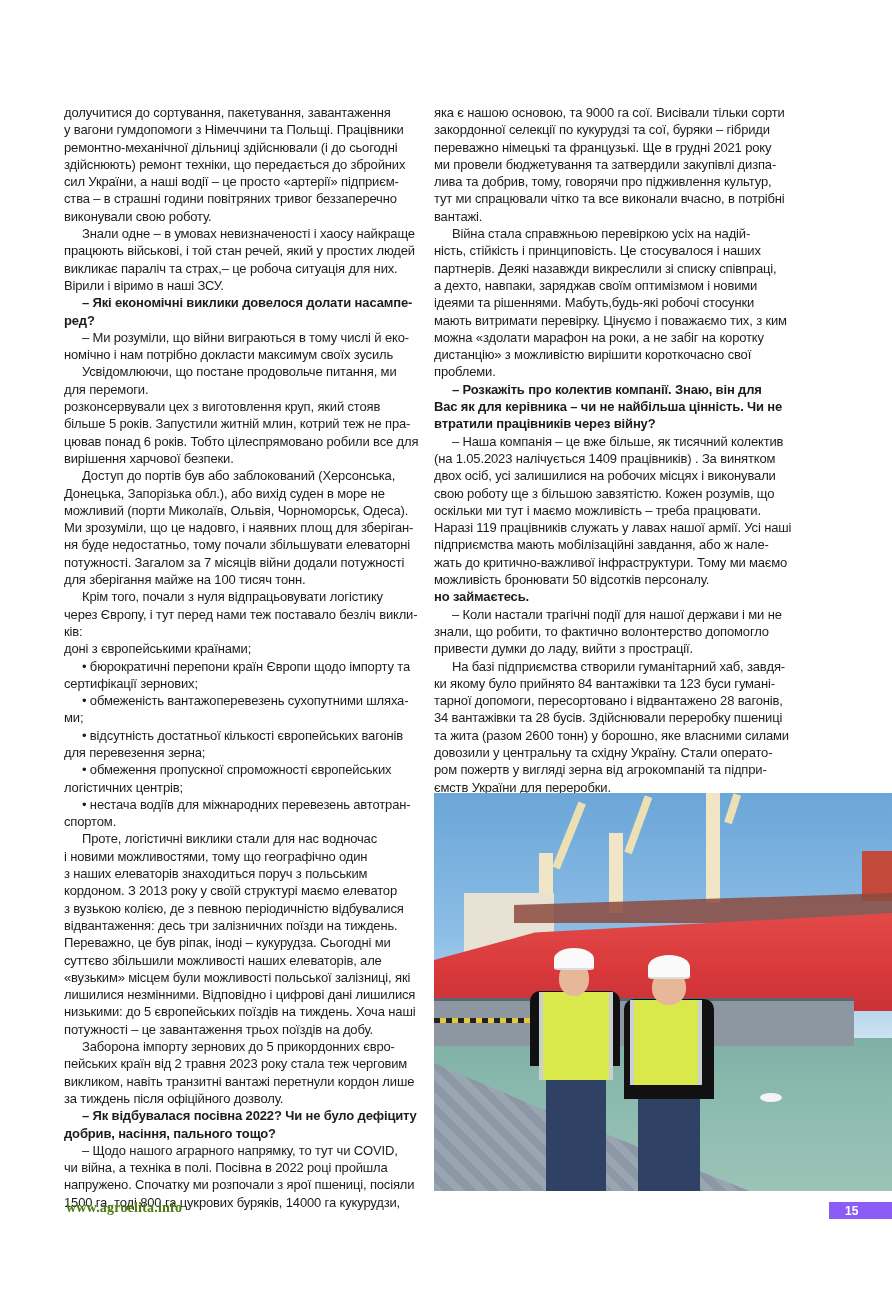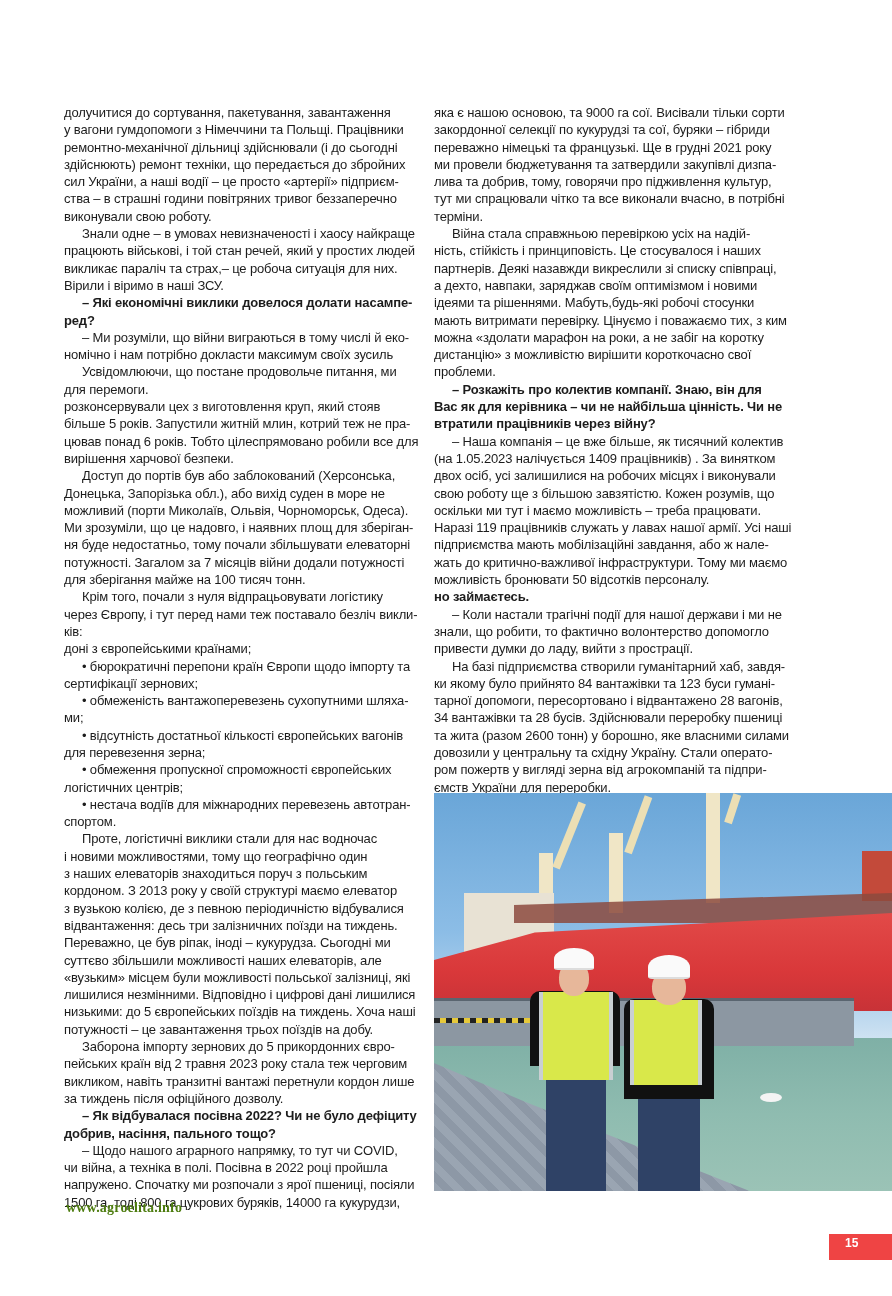--- a/index.html
+++ b/index.html
@@ -43,23 +43,23 @@
   .p-torso { position: absolute; background: #111; }
   .p-vest { position: absolute; background: #d9e84a; border-left: 4px solid #c9cfd2; border-right: 4px solid #c9cfd2; }
   .p-head { position: absolute; background: #e7b79a; border-radius: 45% 45% 48% 48%; }
   .p-helmet { position: absolute; background: #fafafa; border-radius: 50% 50% 10% 10%; border-bottom: 2px solid #ddd; }
   .footer-url {
     position: absolute; left: 66px; top: 1200px;
     font-family: "Liberation Serif", "DejaVu Serif", serif; font-weight: bold; font-size: 14px;
     color: #4d7c0f; letter-spacing: 0.2px;
   }
   .page-num {
-    position: absolute; left: 829px; top: 1202px; width: 63px; height: 26px; background: #ef4444;
+    position: absolute; left: 829px; top: 1202px; width: 63px; height: 17px; background: #8b5cf6;
     color: #fff; font-family: "Liberation Sans", "DejaVu Sans", sans-serif; font-weight: bold;
-    font-size: 12px; line-height: 19px; text-align: left; text-indent: 16px; margin-top: 32px;
+    font-size: 12px; line-height: 19px; text-align: left; text-indent: 16px;
   }
 </style>
 </head>
 <body>
 
 <div class="page">
 
   <div class="col col-left" id="col-left">
       <span class="ln">долучитися до сортування, пакетування, завантаження</span>
       <span class="ln">у вагони гумдопомоги з Німеччини та Польщі. Працівники</span>
@@ -126,21 +126,21 @@
       <span class="ln">напружено. Спочатку ми розпочали з ярої пшениці, посіяли</span>
       <span class="ln">1500 га, тоді 800 га цукрових буряків, 14000 га кукурудзи,</span>
     </div>
   <div class="col col-right" id="col-right">
       <span class="ln">яка є нашою основою, та 9000 га сої. Висівали тільки сорти</span>
       <span class="ln">закордонної селекції по кукурудзі та сої, буряки – гібриди</span>
       <span class="ln">переважно німецькі та французькі. Ще в грудні 2021 року</span>
       <span class="ln">ми провели бюджетування та затвердили закупівлі дизпа-</span>
       <span class="ln">лива та добрив, тому, говорячи про підживлення культур,</span>
       <span class="ln">тут ми спрацювали чітко та все виконали вчасно, в потрібні</span>
-      <span class="ln">терміни.</span>
+      <span class="ln">вантажі.</span>
       <span class="ln ind">Війна стала справжньою перевіркою усіх на надій-</span>
       <span class="ln">ність, стійкість і принциповість. Це стосувалося і наших</span>
       <span class="ln">партнерів. Деякі назавжди викреслили зі списку співпраці,</span>
       <span class="ln">а дехто, навпаки, заряджав своїм оптимізмом і новими</span>
       <span class="ln">ідеями та рішеннями. Мабуть,будь-які робочі стосунки</span>
       <span class="ln">мають витримати перевірку. Цінуємо і поважаємо тих, з ким</span>
       <span class="ln">можна «здолати марафон на роки, а не забіг на коротку</span>
       <span class="ln">дистанцію» з можливістю вирішити короткочасно свої</span>
       <span class="ln">проблеми.</span>
       <span class="ln ind q">– Розкажіть про колектив компанії. Знаю, він для</span>

